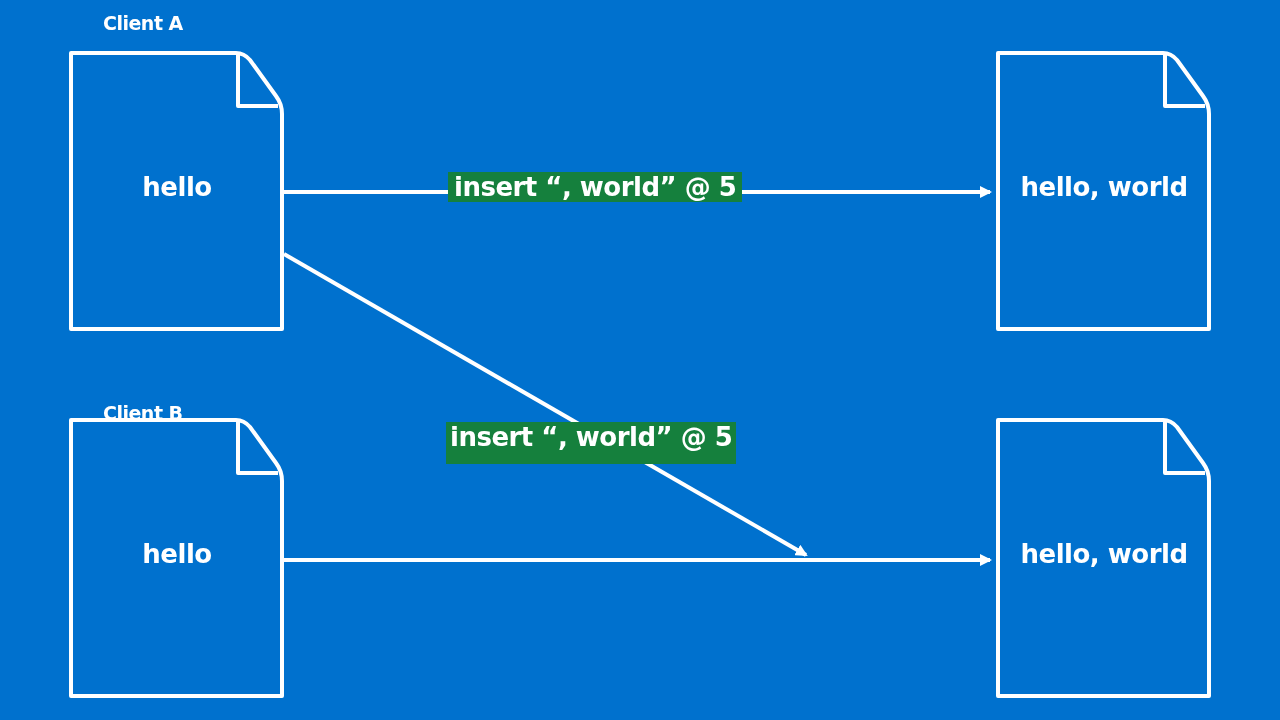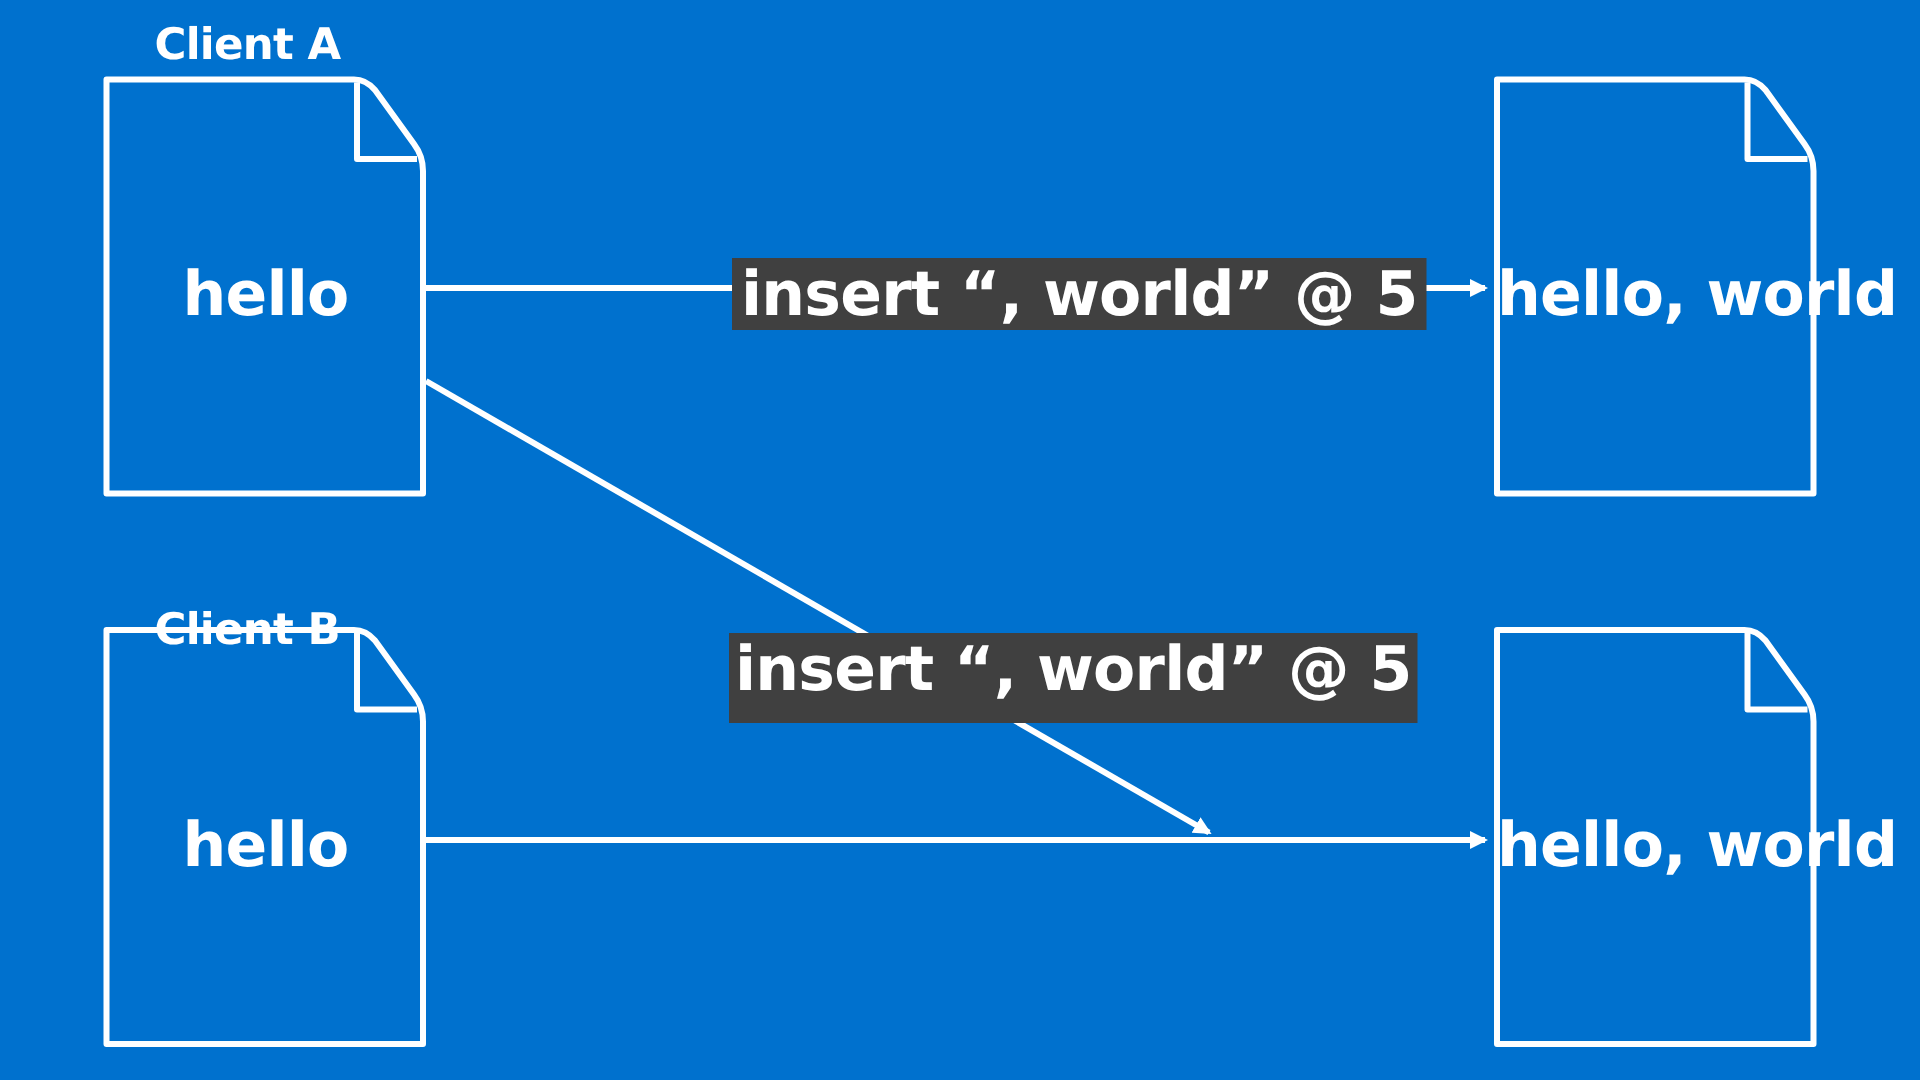--- a/index.html
+++ b/index.html
@@ -1,23 +1,23 @@
 <!DOCTYPE html>
 <html><head>
 <meta charset="utf-8">
 <style>
   html, body { margin:0; padding:0; }
   body { width:1280px; height:720px; background:#0071CE; overflow:hidden; position:relative;
          font-family:"DejaVu Sans", sans-serif; }
   svg.diagram { position:absolute; left:0; top:0; }
-  .lbl { position:absolute; color:#fff; font-weight:bold; font-size:41px; white-space:nowrap;
+  .lbl { position:absolute; color:#fff; font-weight:bold; font-size:26px; white-space:nowrap;
          font-family:"DejaVu Sans", sans-serif; letter-spacing:-0.5px; }
-  .client { font-size:29px; }
+  .client { font-size:19px; }
   .doc-text { text-align:center; width:212px; }
-  .edge-lbl { background:#404040; padding:0 6px;margin-left:40px; }
+  .edge-lbl { background:#15803d; padding:0 6px; }
 </style>
 </head>
 <body>
 
 <svg class="diagram" width="1280" height="720">
   <defs>
     <marker id="arr" markerWidth="12" markerHeight="12" refX="10" refY="6" orient="auto" markerUnits="userSpaceOnUse">
       <path d="M0,0 L12,6 L0,12 Z" fill="#fff"></path>
     </marker>
   </defs>

